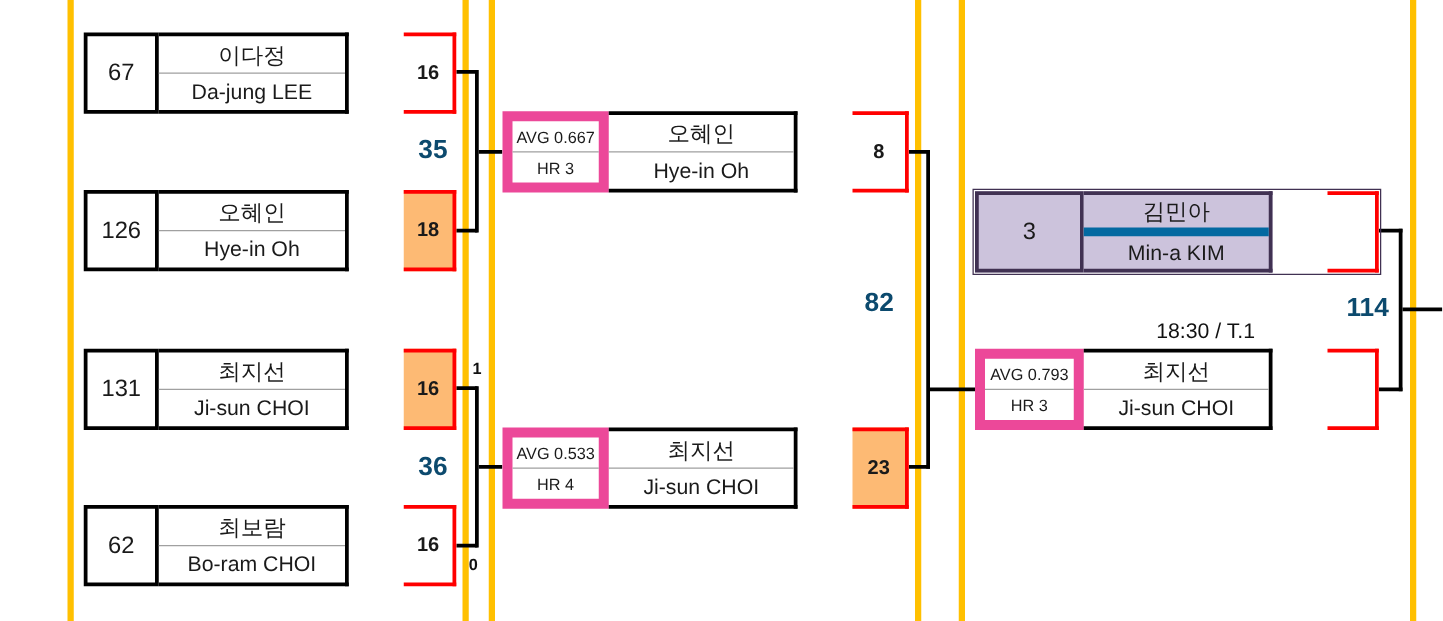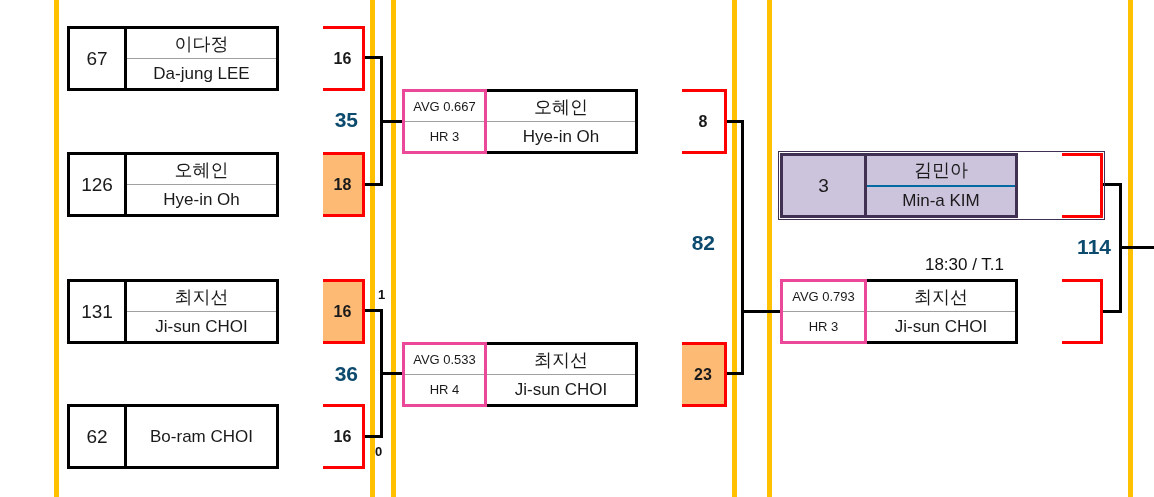--- a/index.html
+++ b/index.html
@@ -5,32 +5,32 @@
   html,body{margin:0;padding:0;background:#fff;}
   #sheet{
     position:relative;width:1154px;height:497px;background:#ffffff;overflow:hidden;
     font-family:"Liberation Sans", sans-serif;color:#1a1a1a;
   }
   .vdiv{position:absolute;top:0;height:497px;width:5px;background:#FFC000;}
   .box{position:absolute;display:flex;box-sizing:border-box;background:#fff;}
   .cell{box-sizing:border-box;}
   .seed{border:3px solid #000;display:flex;align-items:center;justify-content:center;
         font-size:19px;}
-  .stats{border:3px solid #ec4899;display:flex;flex-direction:column;font-size:13px;}
+  .stats{border:8px solid #ec4899;display:flex;flex-direction:column;font-size:13px;}
   .stats .srow{flex:1;display:flex;align-items:center;justify-content:center;}
   .stats .srow.top{border-bottom:1px solid #a0a0a0;}
   .namecell{border:3px solid #000;border-left:none;display:flex;flex-direction:column;flex:1;}
   .nrow{flex:1;display:flex;align-items:center;justify-content:center;font-size:17px;line-height:1;}
   .nrow.ko{border-bottom:1px solid #a0a0a0;font-size:18px;}
   .score{border:3px solid #FF0000;border-left:none;display:flex;align-items:center;
          justify-content:center;font-weight:bold;font-size:16px;background:#fff;margin-left:44px;}
   .score.win{background:#fdba74;}
   .purple .seed,.purple .namecell{border-color:#403152;background:#CCC3DC;}
   .purple{outline:1px solid #403152;outline-offset:1px;}
-  .purple .nrow.ko{border-bottom:2px solid #0369a1;}
+  .purple .nrow.ko{border-bottom:7px solid #0369a1;}
   .bline{position:absolute;background:#000;}
   .pts{position:absolute;color:#0c4a6e;font-weight:bold;font-size:21px;text-align:right;line-height:26px;}
   .ind{position:absolute;font-size:13px;font-weight:bold;color:#111;line-height:1;}
   .sched{position:absolute;left:867px;width:195px;text-align:center;font-size:17px;color:#111;}
 </style>
 </head>
 <body>
 
 <div id="sheet">
 
@@ -84,20 +84,21 @@
     <div class="cell namecell">
       <div class="nrow ko">최지선</div>
       <div class="nrow">Ji-sun CHOI</div>
     </div>
     <div class="cell score win" style="width:42px">16</div>
   </div>
 
   <div class="box" style="left:67px;top:404px;width:298px;height:65px">
     <div class="cell seed" style="width:60px">62</div>
     <div class="cell namecell">
+      <div class="nrow ko">최보람</div>
       <div class="nrow">Bo-ram CHOI</div>
     </div>
     <div class="cell score" style="width:42px">16</div>
   </div>
 
   <div class="box" style="left:402px;top:89px;width:325px;height:65px">
     <div class="cell stats" style="width:85px">
       <div class="srow top">AVG 0.667</div>
       <div class="srow">HR 3</div>
     </div>

